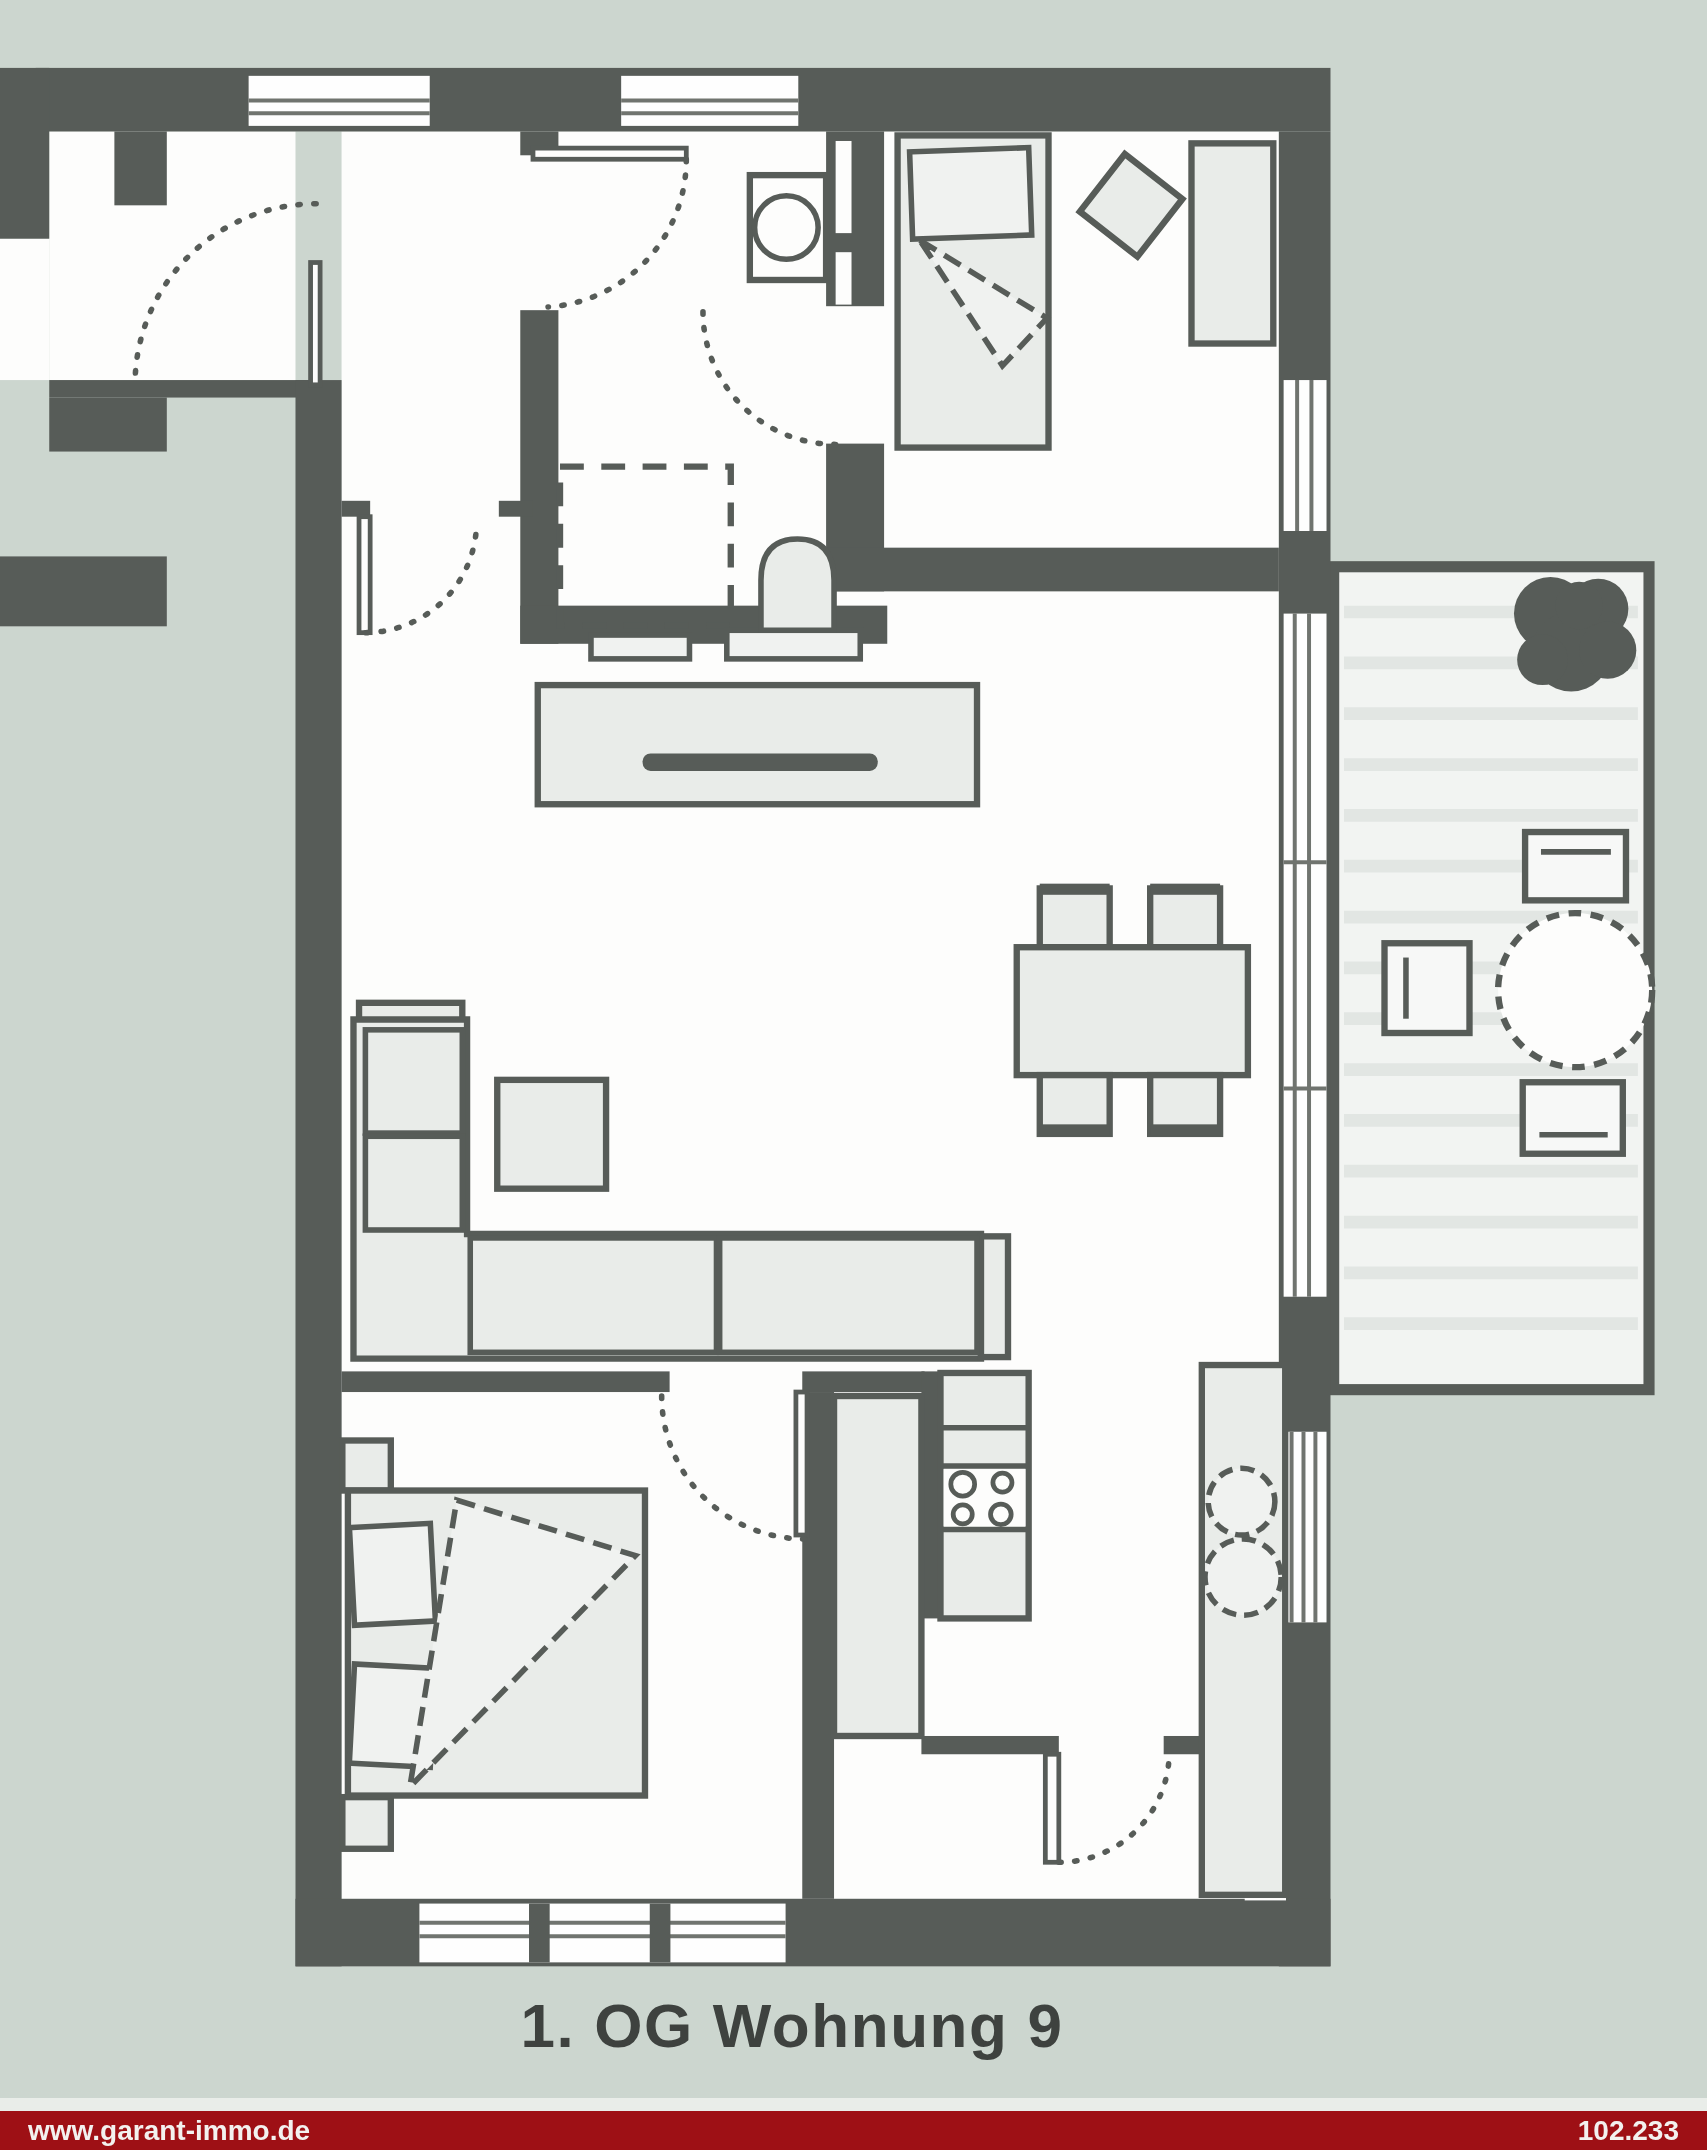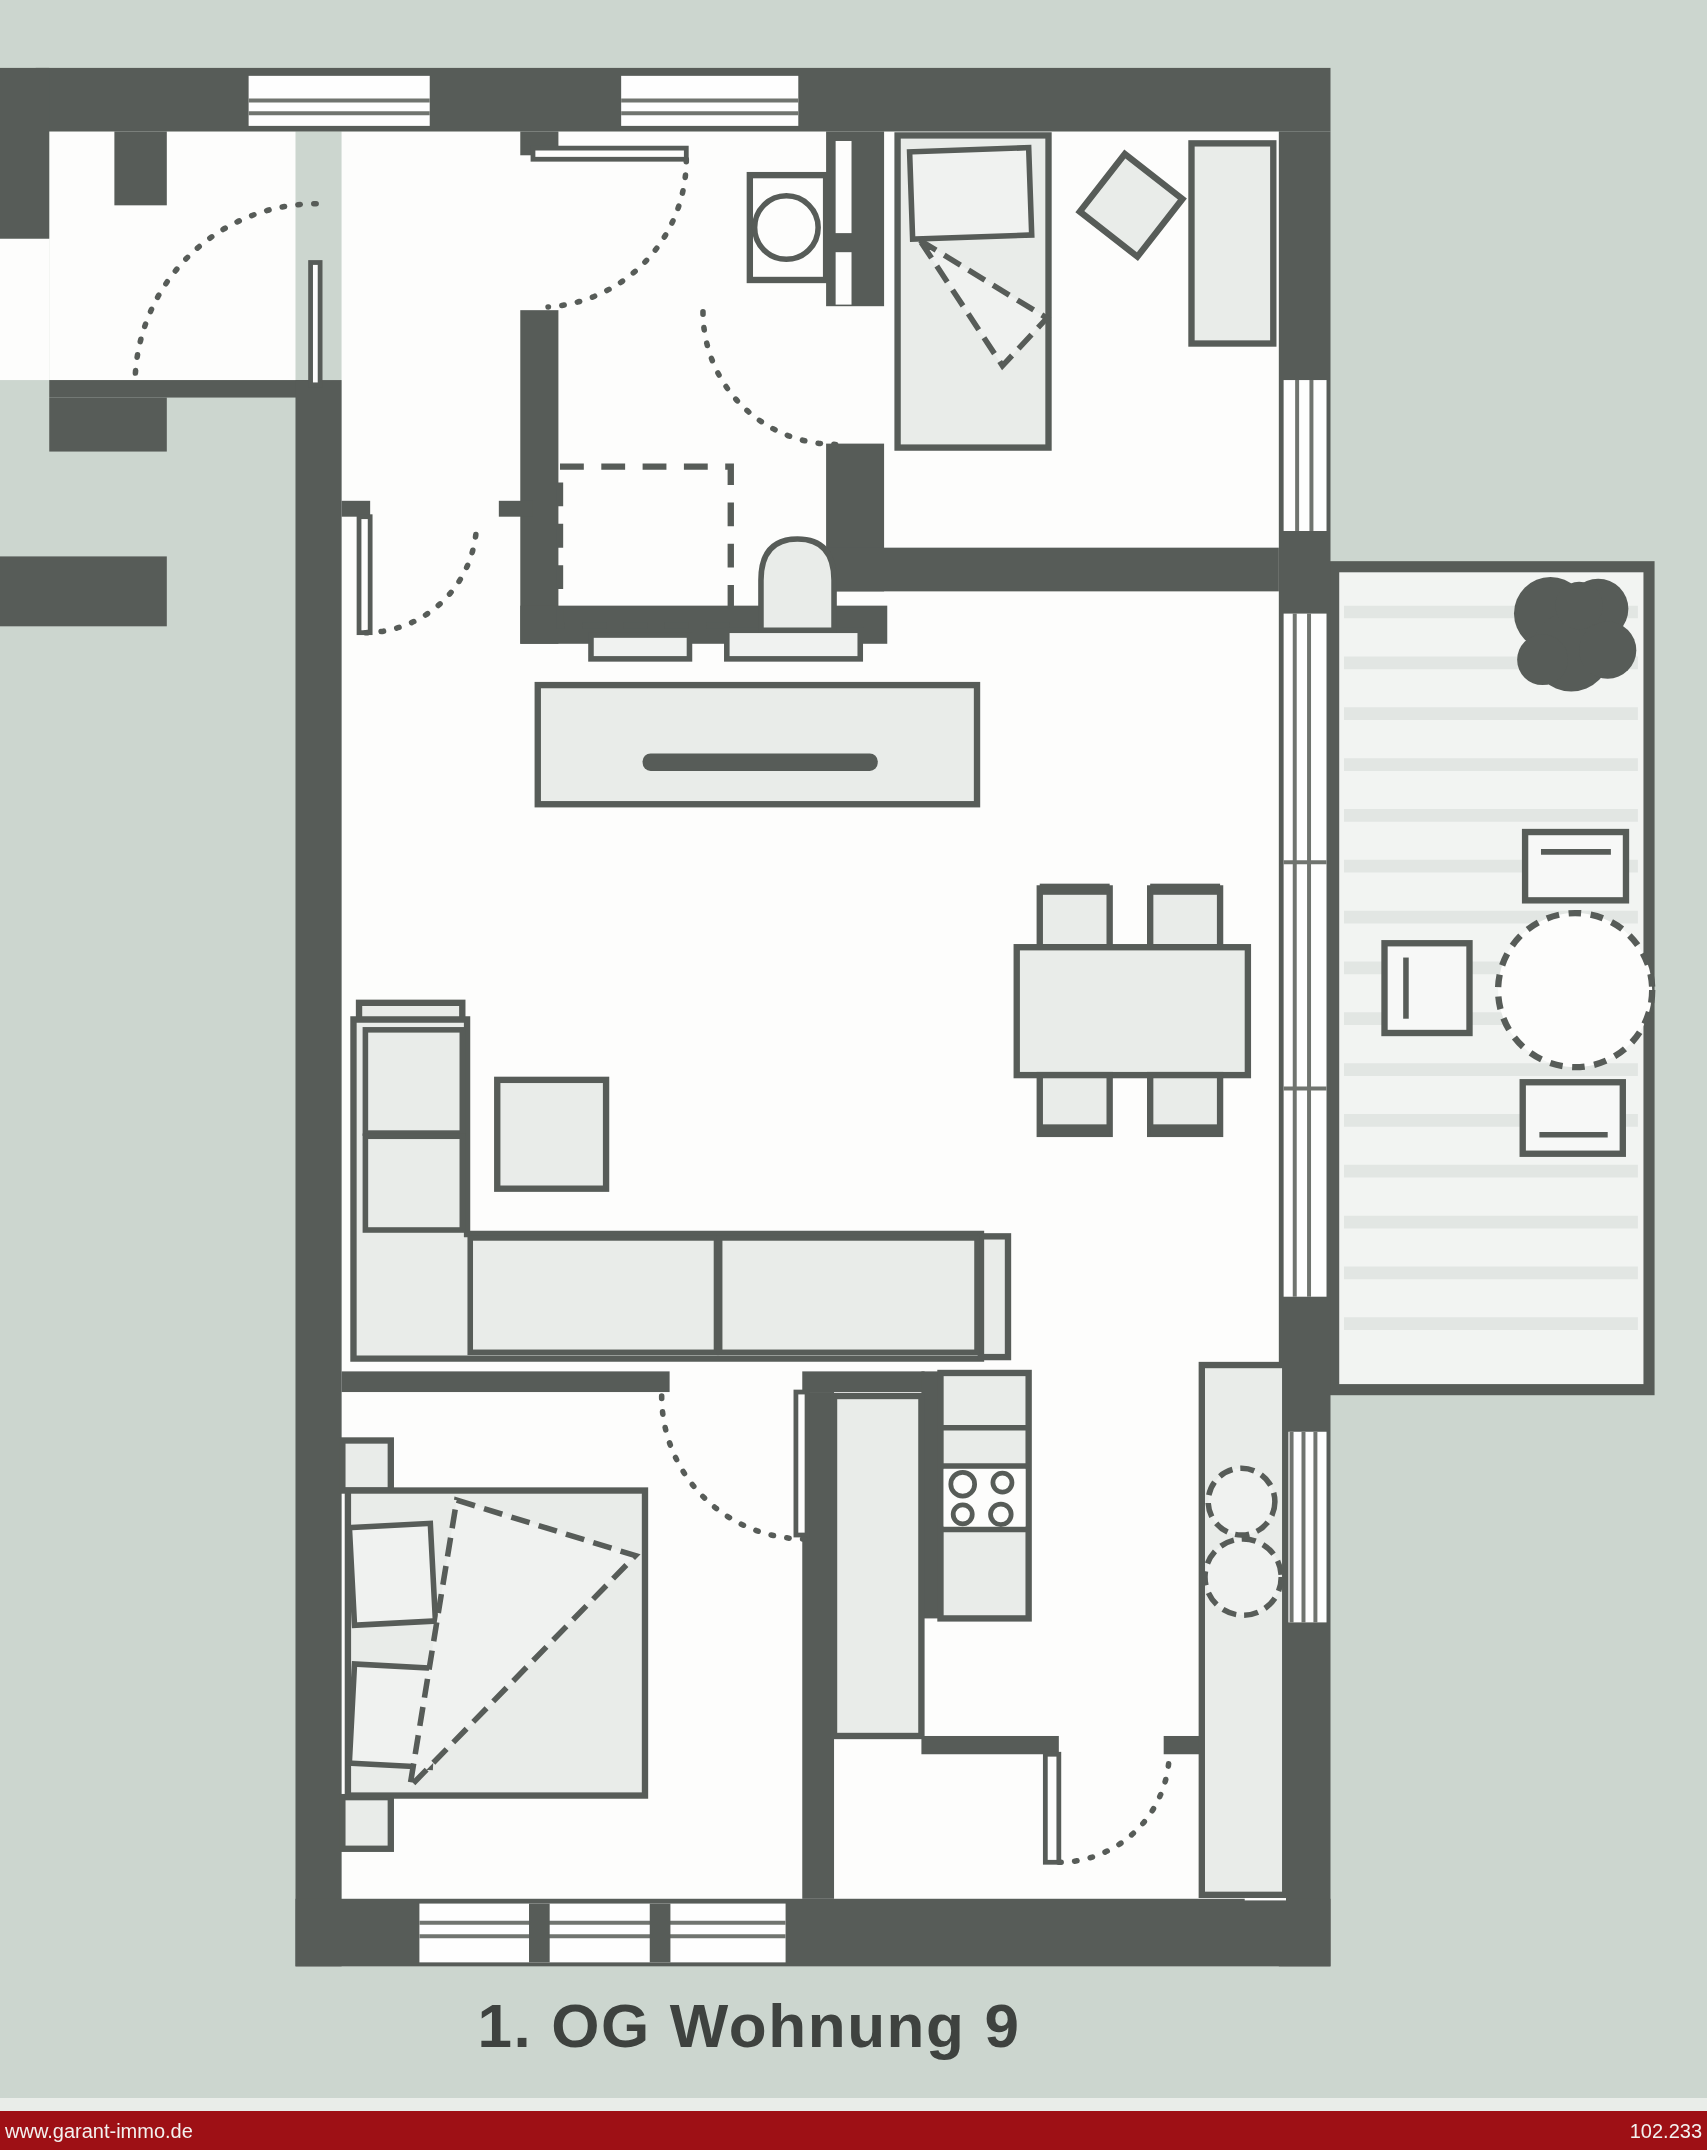--- a/index.html
+++ b/index.html
@@ -18,28 +18,28 @@
   .line{stroke:var(--wall);stroke-width:7;fill:none;}
   .arc{fill:none;stroke:var(--wall);stroke-width:7;stroke-dasharray:3 17;stroke-linecap:round;}
   .leaf{fill:var(--room);stroke:var(--wall);stroke-width:6;}
   .winbox{fill:#fefefe;}
   .winline{stroke:var(--winline);stroke-width:5;fill:none;}
   .fold{fill:var(--furnLight);stroke:var(--wall);stroke-width:7;stroke-dasharray:24 12;}
   .dash{fill:none;stroke:var(--wall);stroke-width:8;stroke-dasharray:30 22;}
   .deckline{stroke:var(--deckline);stroke-width:16;}
   .tree{fill:var(--wall);}
   .caption{
-    position:absolute;left:749px;top:1990px;transform:translateX(-50%);
+    position:absolute;left:792px;top:1990px;transform:translateX(-50%);
     font-size:62px;font-weight:700;color:var(--caption);letter-spacing:1.6px;white-space:nowrap;
   }
   .prefooter{position:absolute;left:0;bottom:40px;width:100%;height:12.7px;background:#e9ede9;}
   .footer{
     position:absolute;left:0;bottom:0;width:100%;height:40px;background:var(--footerBg);
     color:var(--footerText);display:flex;justify-content:space-between;align-items:center;
-    box-sizing:border-box;padding:0 5px;font-size:20px;
+    box-sizing:border-box;padding:0 28px;font-size:28px;font-weight:bold;
   }
 </style>
 </head>
 <body>
 
 <div class="stage">
 
 <svg width="1707" height="2151" viewBox="0 0 2149 2707">
 
   <g>

